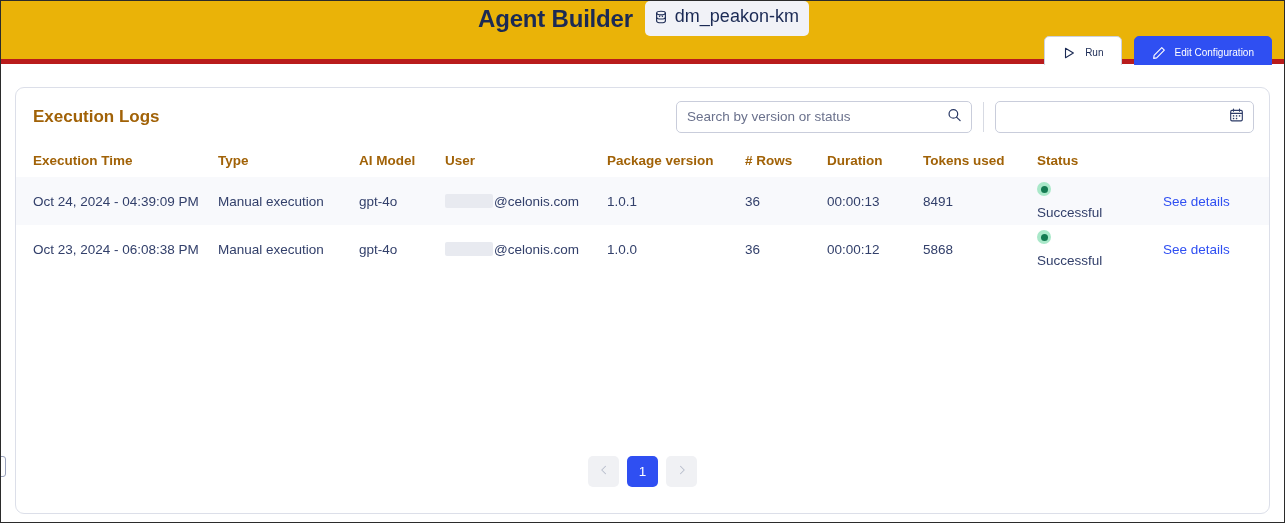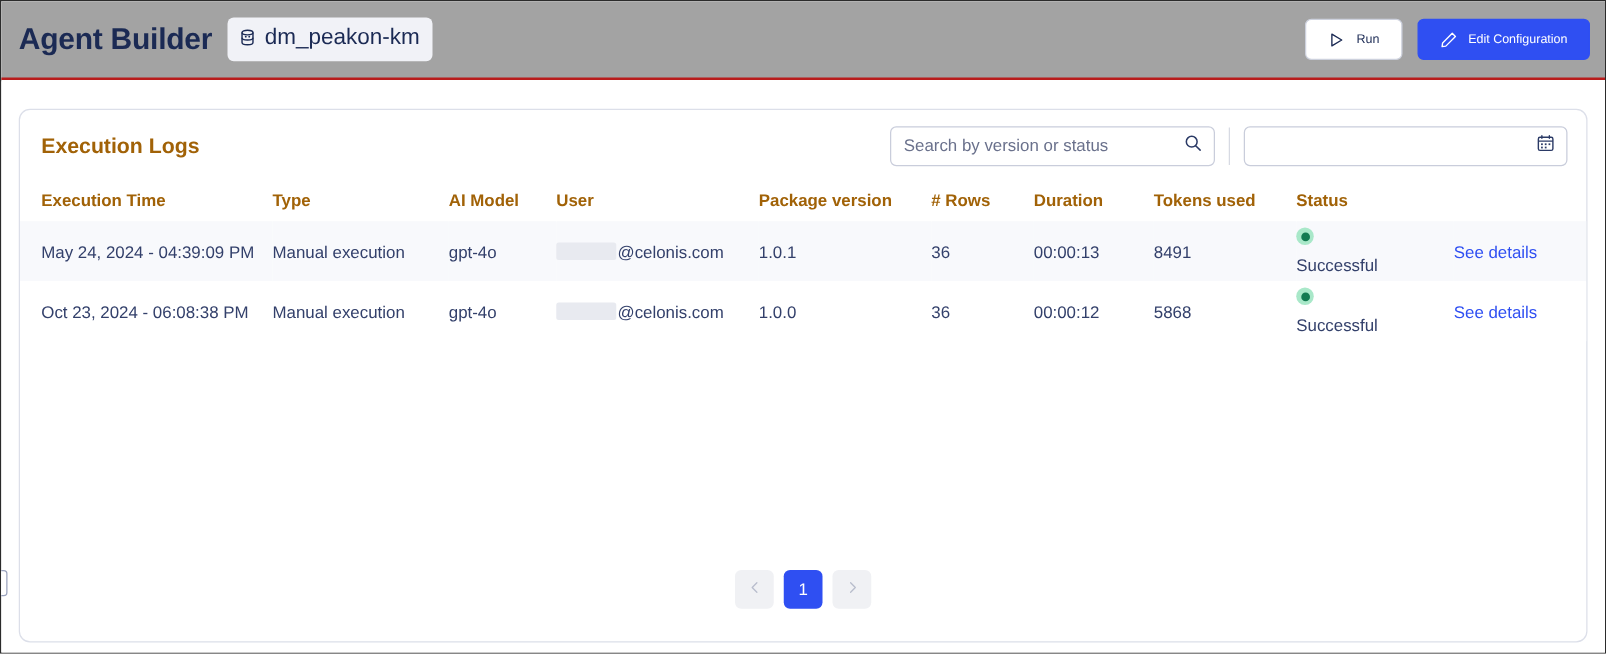--- a/index.html
+++ b/index.html
@@ -21,25 +21,26 @@
     border: 1px solid #2b2b2b;
     overflow: hidden;
   }
 
   
   .app-header {
     position: absolute;
     left: 0; top: 0;
     width: 1285px;
     height: 63px;
-    background: #a3a3a3;
-    border-bottom: 2px solid #b91c1c;
+    background: #eab308;
+    border-bottom: 5px solid #b91c1c;
     display: flex;
     align-items: center;
     padding: 0 14px 0 14px;
+    flex-direction: column;
   }
 
   .title-group {
     display: flex;
     align-items: center;
     gap: 12px;
   }
 
   .page-title {
     font-size: 24px;
@@ -134,21 +135,21 @@
   }
 
   .filters {
     margin-left: auto;
     display: flex;
     align-items: center;
   }
 
   .search-box {
     position: relative;
-    width: 260px;
+    width: 296px;
     height: 32px;
     border: 1px solid #c9cddb;
     border-radius: 5px;
     background: #ffffff;
     display: flex;
     align-items: center;
     padding: 0 32px 0 10px;
   }
 
   .search-box input {
@@ -441,21 +442,21 @@
             <th class="col-rows"># Rows</th>
             <th class="col-dur">Duration</th>
             <th class="col-tok">Tokens used</th>
             <th class="col-status">Status</th>
             <th class="col-act"></th>
           </tr>
         </thead>
         <tbody>
 
           <tr class="row-alt">
-            <td class="col-time">May 24, 2024 - 04:39:09 PM</td>
+            <td class="col-time">Oct 24, 2024 - 04:39:09 PM</td>
             <td class="col-type">Manual execution</td>
             <td class="col-model">gpt-4o</td>
             <td class="col-user">
               <span class="redacted"></span><span>@celonis.com</span>
             </td>
             <td class="col-pkg">1.0.1</td>
             <td class="col-rows">36</td>
             <td class="col-dur">00:00:13</td>
             <td class="col-tok">8491</td>
             <td class="col-status">

